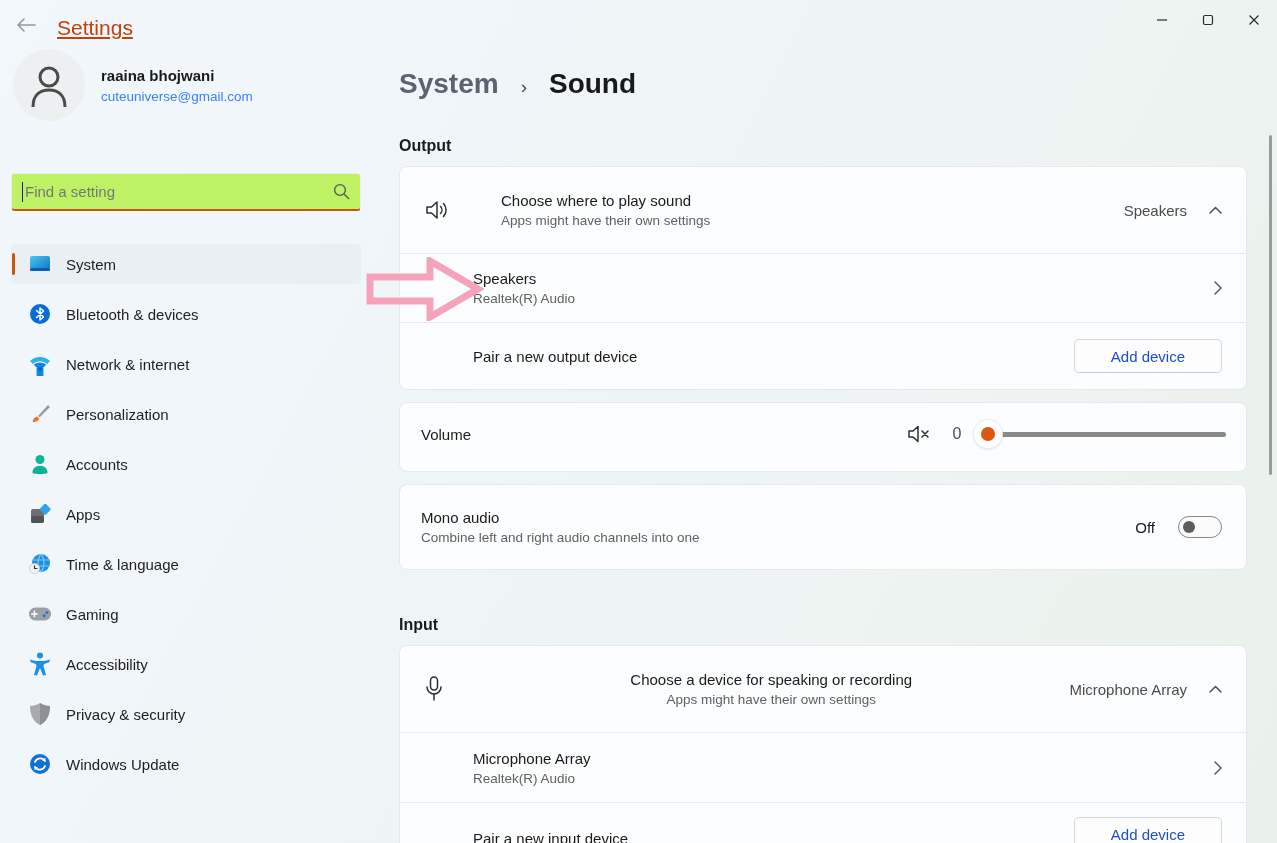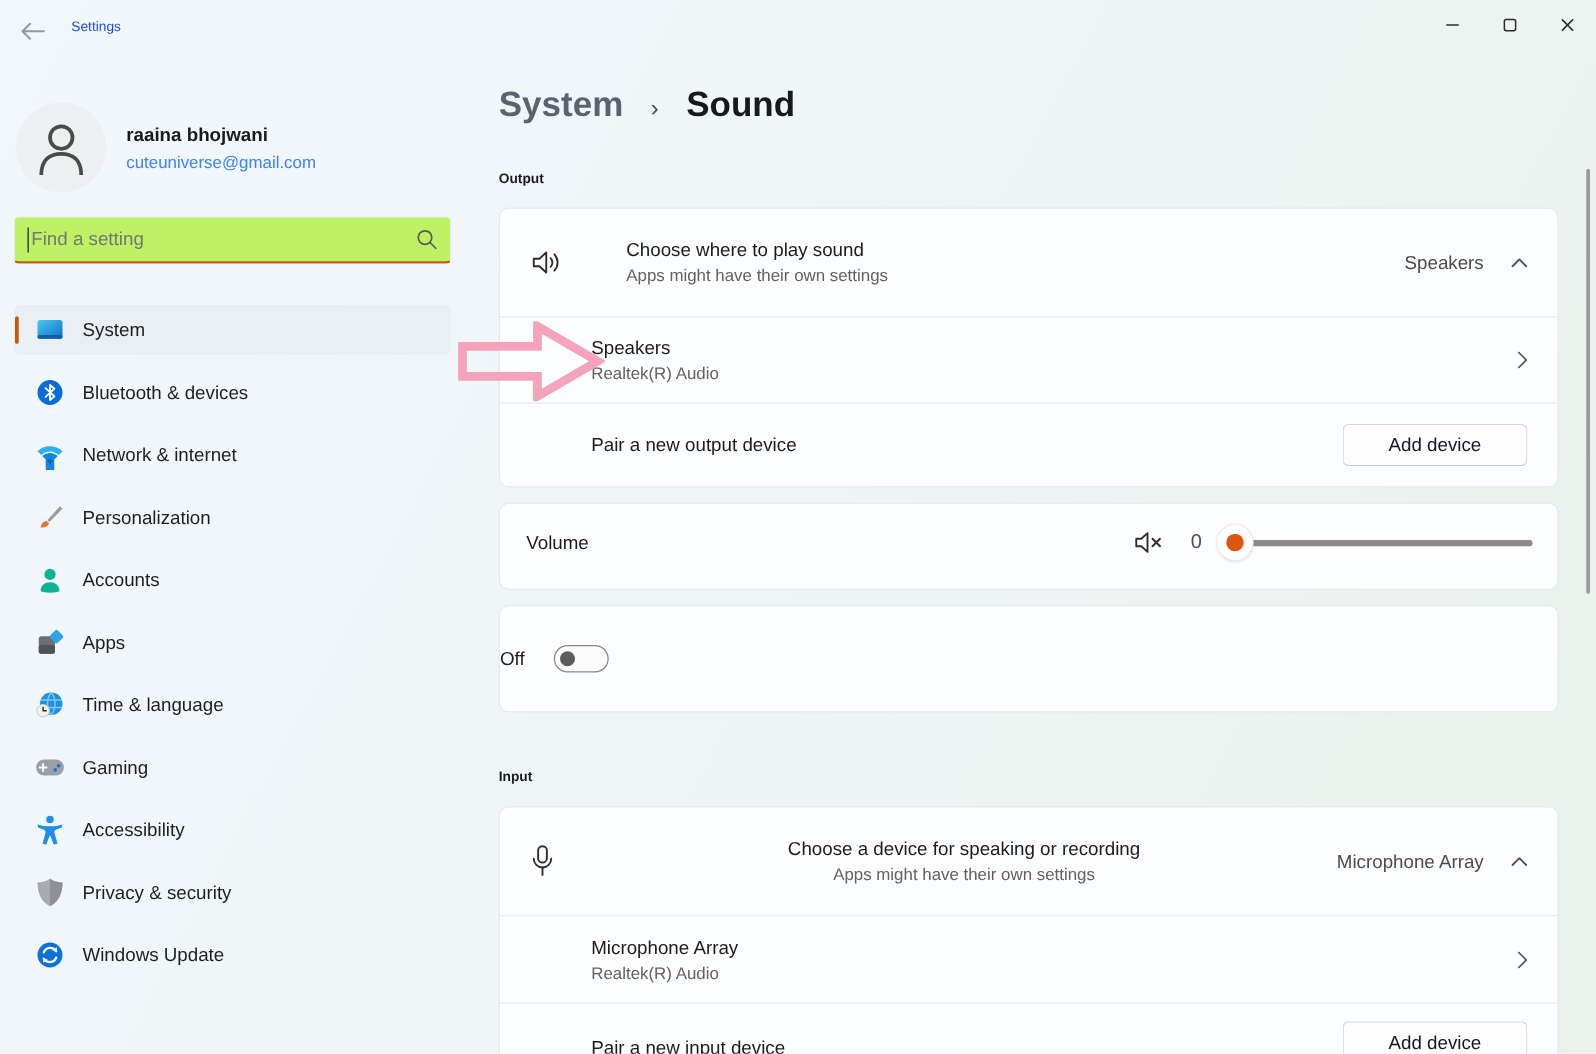--- a/index.html
+++ b/index.html
@@ -8,27 +8,27 @@
     font-family:"Liberation Sans","DejaVu Sans",sans-serif;
     color:#1b1b1b;
     background:linear-gradient(118deg,#f2f7fb 0%,#eef5f7 45%,#ecf3f0 75%,#e9f1ea 100%);
     position:relative;
   }
   svg { display:block; }
 
   
   .titlebar { position:absolute; top:0; left:0; width:100%; height:48px; }
   .back-btn { position:absolute; left:10px; top:13px; width:32px; height:24px; display:flex; align-items:center; justify-content:center; cursor:pointer; }
-  .app-title { position:absolute; left:57px; top:16px; font-size:11px; color:#1d4ed8; }
+  .app-title { position:absolute; left:57px; top:16px; font-size:21px; color:#c2410c;text-decoration:underline; }
   .win-controls { position:absolute; right:0; top:0; display:flex; }
   .win-btn { width:46px; height:40px; display:flex; align-items:center; justify-content:center; cursor:pointer; }
 
   
   .sidebar { position:absolute; left:0; top:48px; width:385px; }
-  .profile { position:absolute; left:13px; top:34px; display:flex; align-items:center; }
+  .profile { position:absolute; left:13px; top:1px; display:flex; align-items:center; }
   .avatar { width:72px; height:72px; border-radius:50%; background:#ecf0f1; display:flex; align-items:center; justify-content:center; }
   .profile-text { margin-left:16px; }
   .profile-name { font-size:15px; font-weight:bold; color:#1a1a1a; }
   .profile-email { font-size:13.5px; color:#3b82f6; margin-top:5px; }
 
   .searchbox { position:absolute; left:11px; top:125px; width:350px; height:38px;
     background:#bef264; border:1px solid #ececec; border-bottom:2px solid #c6570e;
     border-radius:4px; display:flex; align-items:center; padding:0 10px; }
   .caret { width:1px; height:20px; background:#222; margin-right:2px; }
   .search-placeholder { flex:1; font-size:15px; color:#767676; }
@@ -42,42 +42,42 @@
   .nav-icon { width:24px; height:24px; display:flex; align-items:center; justify-content:center; }
   .nav-label { margin-left:14px; font-size:15px; color:#1f1f1f; }
 
   
   .main { position:absolute; left:399px; top:0; width:848px; }
   .breadcrumb { position:absolute; top:68px; left:0; display:flex; align-items:baseline; }
   .crumb-parent { font-size:28px; font-weight:600; color:#5c6370; cursor:pointer; }
   .crumb-sep { font-size:19px; color:#4a4a4a; margin:0 22px; }
   .crumb-current { font-size:28px; font-weight:600; color:#191919; }
 
-  .section-heading { position:absolute; left:0; font-size:11px; font-weight:bold; color:#1b1b1b; }
+  .section-heading { position:absolute; left:0; font-size:16px; font-weight:bold; color:#1b1b1b; }
   .heading-output { top:137px; }
   .heading-input { top:616px; }
 
   .card { position:absolute; left:0; width:848px; background:#fcfdfe; border:1px solid #e5e9eb; border-radius:8px; overflow:hidden; }
   .card-output { top:166px; height:224px; }
   .card-volume { top:402px; height:70px; }
   .card-mono   { top:484px; height:86px; }
   .card-input  { top:645px; height:240px; }
 
   .row { position:relative; display:flex; align-items:center; }
   .row + .row { border-top:1px solid #e8eaec; }
   .row-main { flex:1; }
   .row-title { font-size:15px; color:#1b1b1b; }
   .row-sub { font-size:13.5px; color:#616161; margin-top:4px; }
   .row-lead-icon { width:24px; margin-left:25px; margin-right:24px; flex:none; }
   .indent { margin-left:73px; }
   .row-right { display:flex; align-items:center; margin-right:24px; }
   .dd-value { font-size:15px; color:#4b4b4b; margin-right:22px; }
 
   .btn { height:34px; padding:0 36px; background:#fdfdfd; border:1px solid #d5d9db; border-bottom-color:#c9cdcf;
-    border-radius:5px; font-size:15px; color:#0f172a; display:flex; align-items:center; cursor:pointer; font-family:inherit; }
+    border-radius:5px; font-size:15px; color:#1d4ed8; display:flex; align-items:center; cursor:pointer; font-family:inherit; }
 
   
   .vol-num { font-size:16px; color:#4d4d4d; margin:0 10px 0 18px; width:14px; text-align:center; }
   .slider { position:relative; width:252px; height:28px; }
   .slider-track { position:absolute; left:14px; right:0; top:12px; height:5px; border-radius:3px; background:#8a8a8a; }
   .slider-thumb { position:absolute; left:0; top:0; width:28px; height:28px; border-radius:50%; background:#ffffff;
     box-shadow:0 0 0 1px #ececec,0 1px 3px rgba(0,0,0,.18); display:flex; align-items:center; justify-content:center; cursor:pointer; }
   .slider-dot { width:14px; height:14px; border-radius:50%; background:#dd5710; }
 
   
@@ -342,20 +342,24 @@
           <div class="slider-thumb">
             <div class="slider-dot"></div>
           </div>
         </div>
       </div>
     </div>
   </div>
 
   <div class="card card-mono">
     <div class="row" style="height:84px;">
+      <div class="row-main" style="margin-left:21px;">
+        <div class="row-title">Mono audio</div>
+        <div class="row-sub">Combine left and right audio channels into one</div>
+      </div>
       <div class="row-right">
         <span class="toggle-label">Off</span>
         <div class="toggle">
           <div class="toggle-knob"></div>
         </div>
       </div>
     </div>
   </div>
 
   <div class="section-heading heading-input">Input</div>

